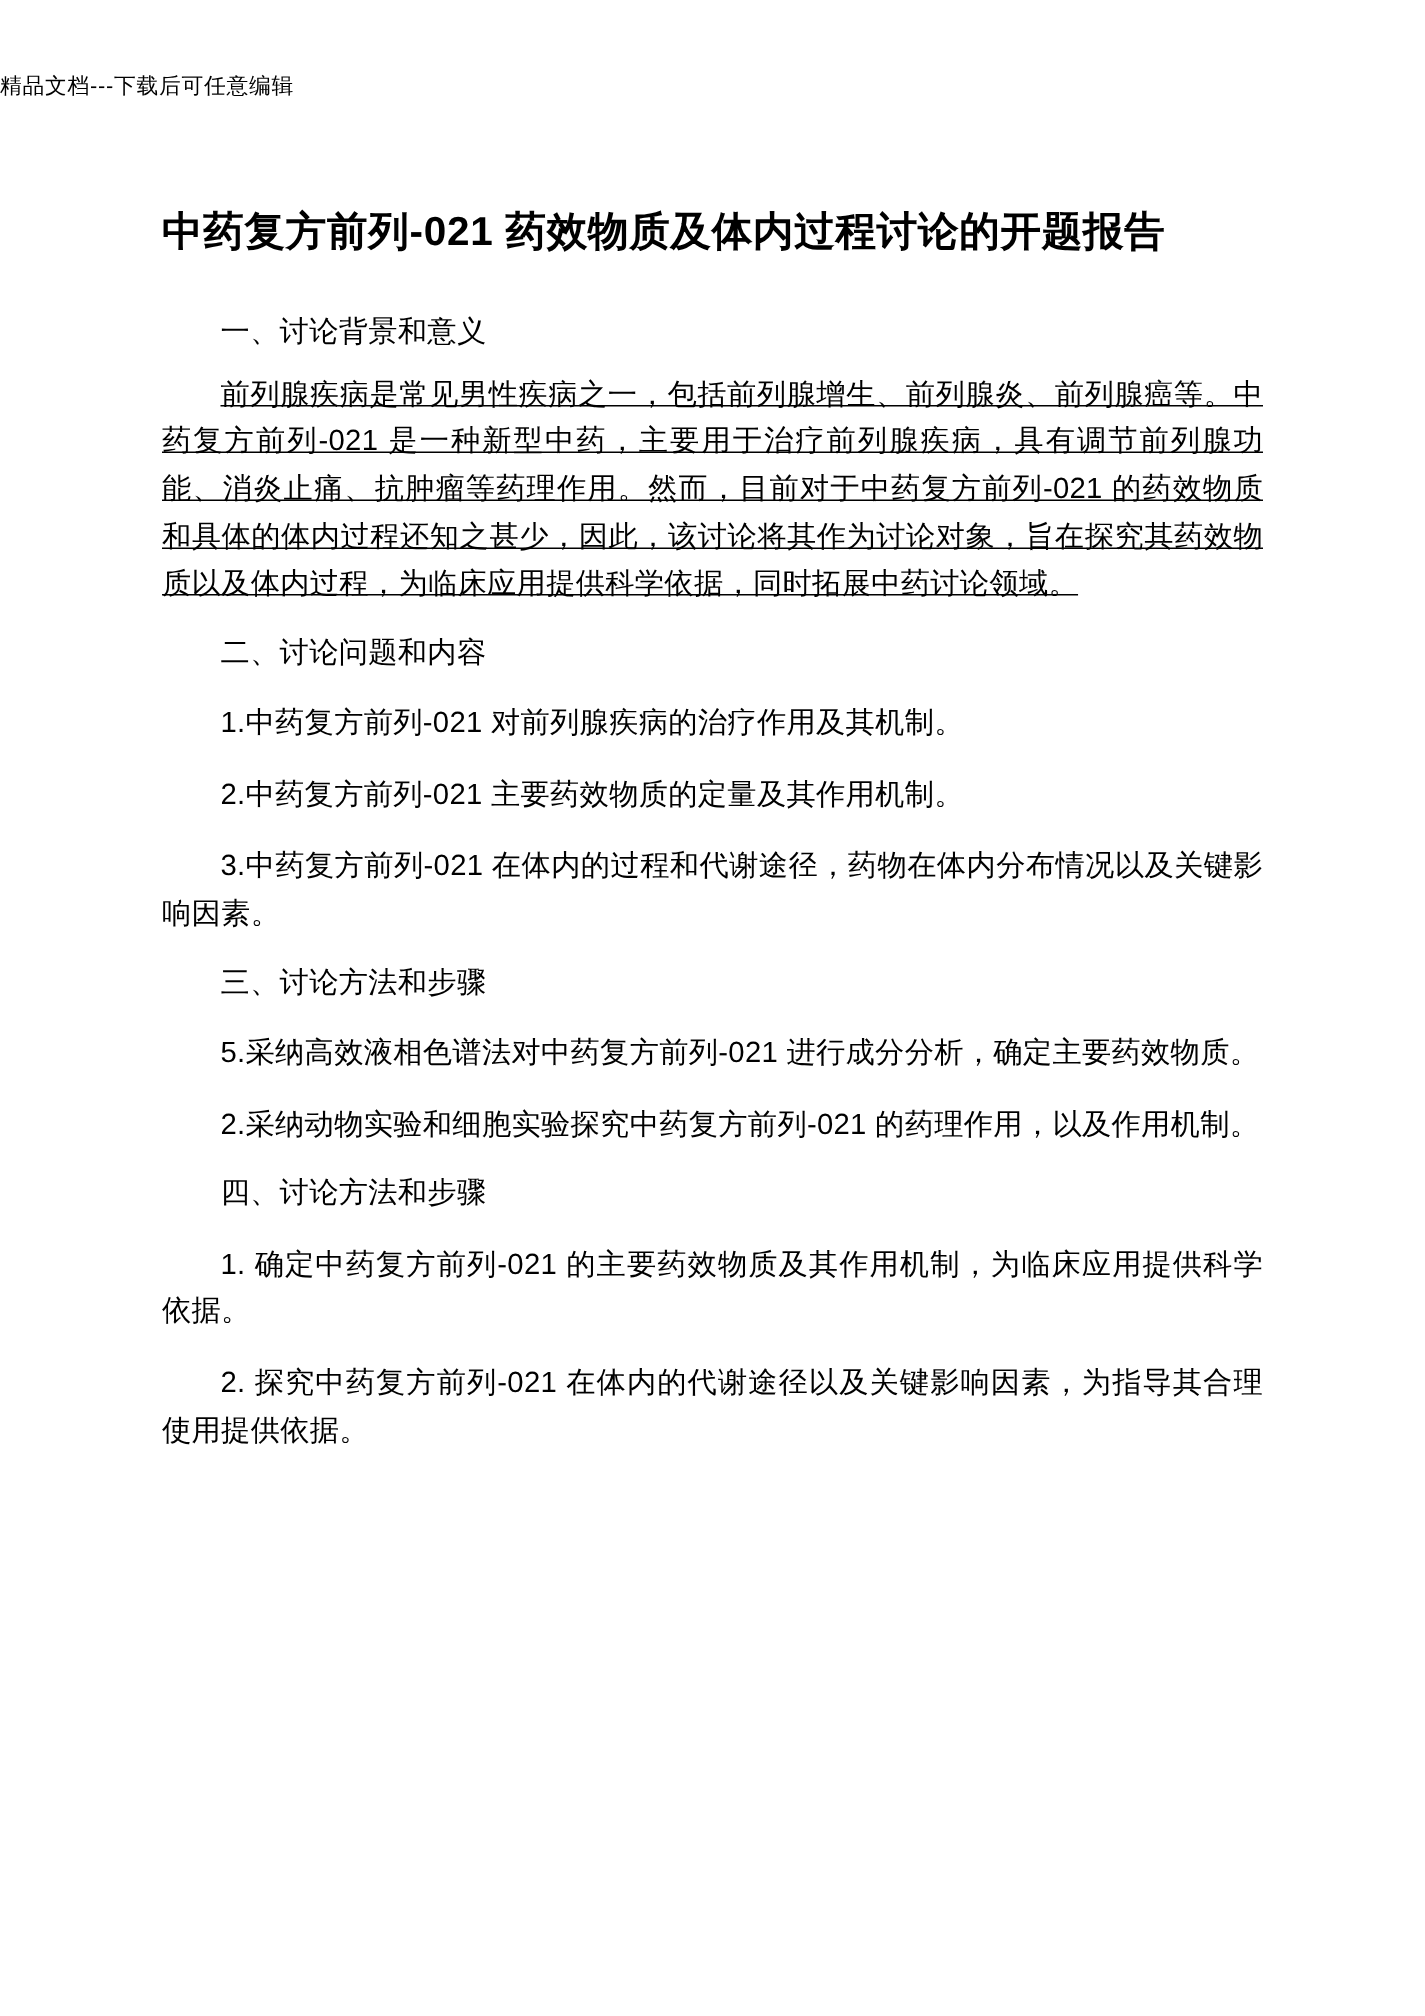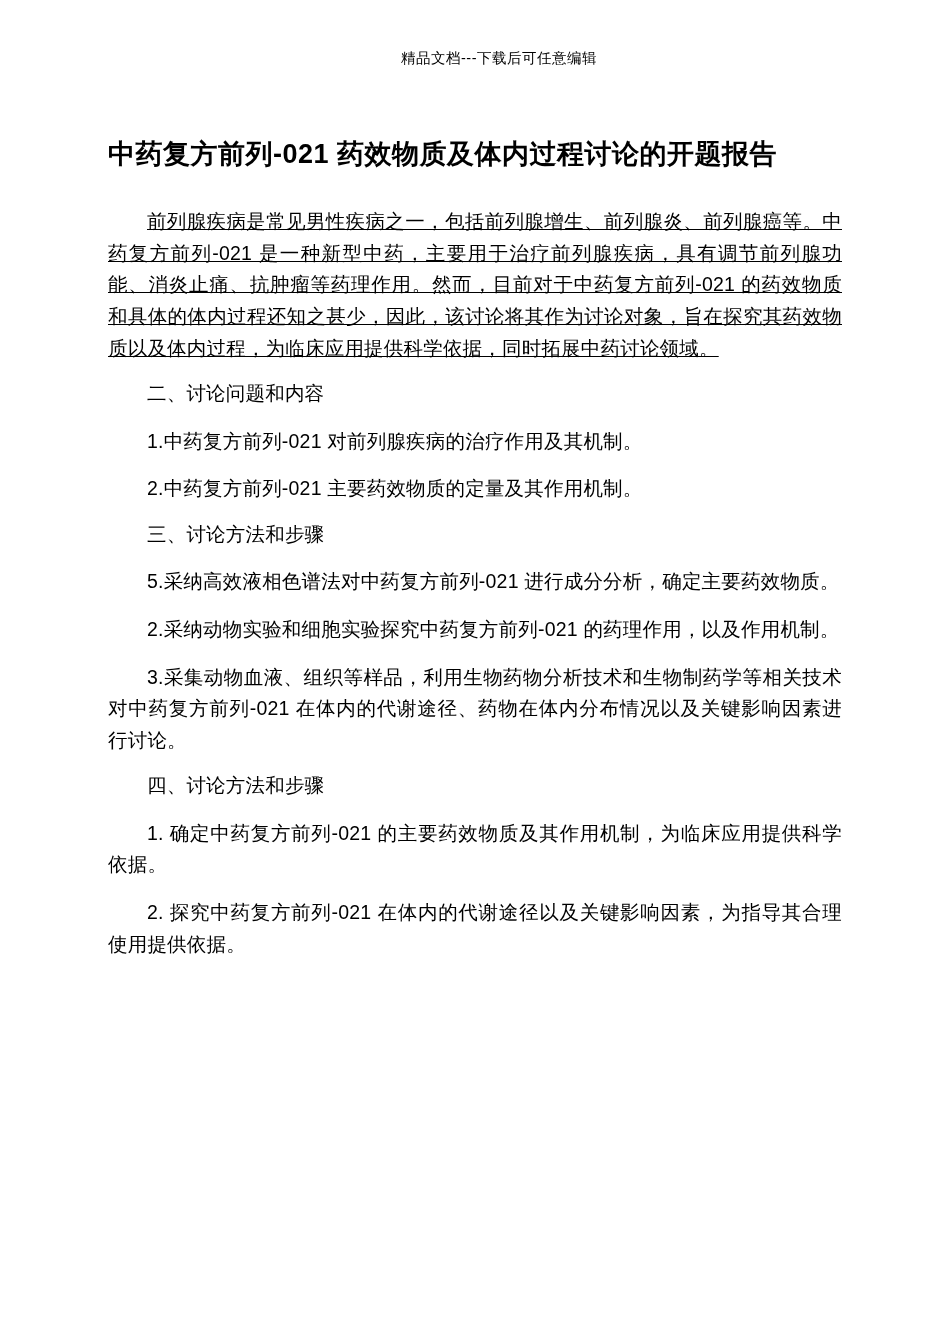--- a/index.html
+++ b/index.html
@@ -16,28 +16,26 @@
     overflow: hidden;
   }
   .page {
     width: 950px;
     height: 1344px;
     box-sizing: border-box;
     padding: 0;
     position: relative;
   }
   .header-note {
-    text-align: center;
     font-size: 14.5px;
     line-height: 1.4;
     color: #000;
     padding-top: 48px;
     letter-spacing: 0.5px;
     font-family: "Liberation Sans", sans-serif;
-    padding-left: 48px;
   }
   .doc-title {
     margin: 62px 108px 0 108px;
     font-size: 27px;
     font-weight: bold;
     line-height: 1.85;
     text-align: left;
     letter-spacing: 0.5px;
   }
   .body-block {
@@ -74,29 +72,30 @@
 <body>
 
 <div class="page">
 
   <div class="header-note">精品文档---下载后可任意编辑</div>
 
   <h1 class="doc-title">中药复方前列-021 药效物质及体内过程讨论的开题报告</h1>
 
   <div class="body-block">
 
+    <p class="section">一、讨论背景和意义</p>
     <p class="para">前列腺疾病是常见男性疾病之一，包括前列腺增生、前列腺炎、前列腺癌等。中药复方前列-021 是一种新型中药，主要用于治疗前列腺疾病，具有调节前列腺功能、消炎止痛、抗肿瘤等药理作用。然而，目前对于中药复方前列-021 的药效物质和具体的体内过程还知之甚少，因此，该讨论将其作为讨论对象，旨在探究其药效物质以及体内过程，为临床应用提供科学依据，同时拓展中药讨论领域。</p>
 
     <p class="section">二、讨论问题和内容</p>
     <p class="item">1.中药复方前列-021 对前列腺疾病的治疗作用及其机制。</p>
     <p class="item">2.中药复方前列-021 主要药效物质的定量及其作用机制。</p>
+    <p class="item">3.中药复方前列-021 在体内的过程和代谢途径，药物在体内分布情况以及关键影响因素。</p>
 
     <p class="section">三、讨论方法和步骤</p>
     <p class="item">5.采纳高效液相色谱法对中药复方前列-021 进行成分分析，确定主要药效物质。</p>
     <p class="item">2.采纳动物实验和细胞实验探究中药复方前列-021 的药理作用，以及作用机制。</p>
-    <p class="item">3.采集动物血液、组织等样品，利用生物药物分析技术和生物制药学等相关技术对中药复方前列-021 在体内的代谢途径、药物在体内分布情况以及关键影响因素进行讨论。</p>
 
     <p class="section">四、讨论方法和步骤</p>
     <p class="item">1. 确定中药复方前列-021 的主要药效物质及其作用机制，为临床应用提供科学依据。</p>
     <p class="item">2. 探究中药复方前列-021 在体内的代谢途径以及关键影响因素，为指导其合理使用提供依据。</p>
 
   </div>
 </div>
 
 </body></html>

